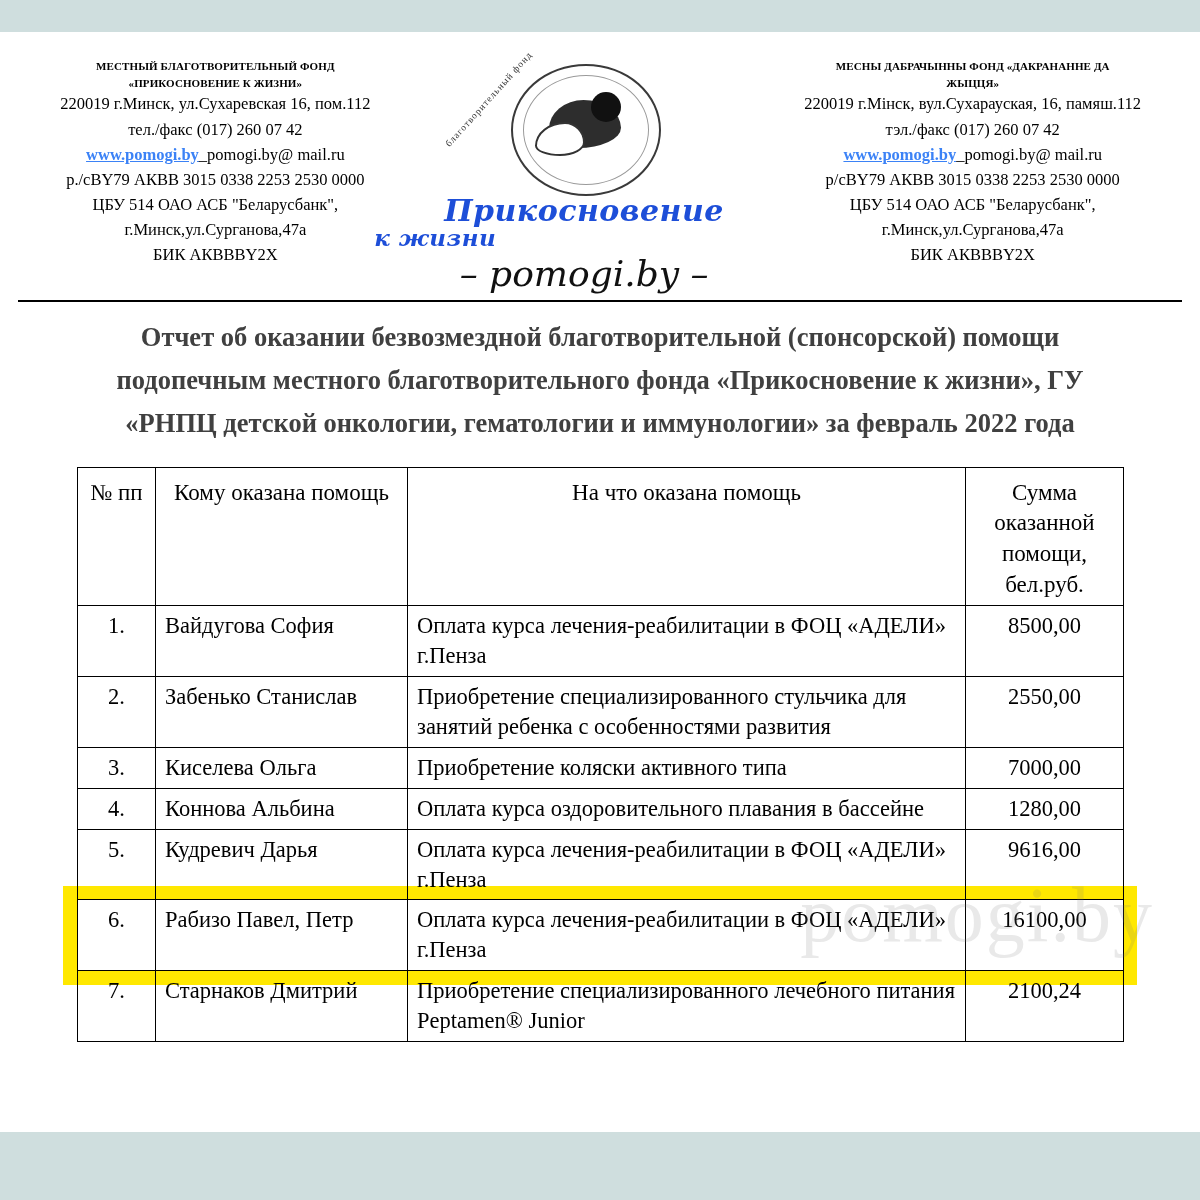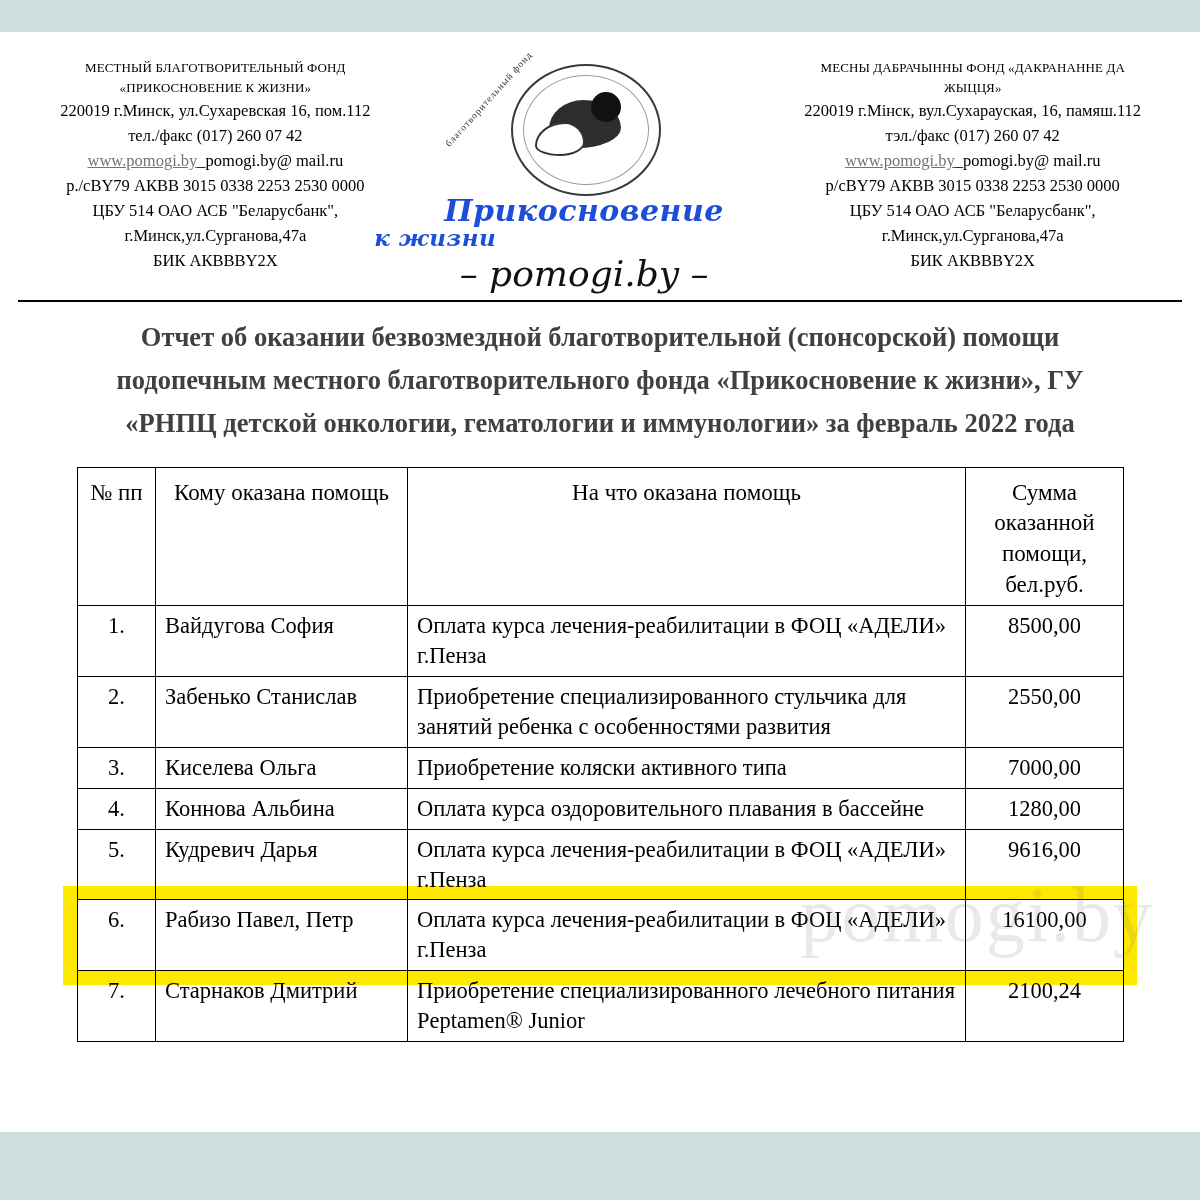--- a/index.html
+++ b/index.html
@@ -37,28 +37,28 @@
     line-height: 1.52;
     color: #000;
   }
   .lh-col.left { padding-left: 8px; }
   .lh-col.right { width: 420px; }
   .lh-col .cap {
     font-size: 16px;
     letter-spacing: .1px;
   }
   .lh-col .bold-title {
-    font-weight: 400;
-    font-size: 13px;
+    font-weight: 700;
+    font-size: 11px;
     text-align: center;
   }
   .lh-link {
-    color: #737373;
+    color: #3b82f6;
     text-decoration: underline;
-    font-weight: 400;
+    font-weight: 700;
   }
   .lh-mid {
     width: 360px;
     position: relative;
     display: flex;
     flex-direction: column;
     align-items: center;
     padding-top: 4px;
   }
   .logo-wrap {

